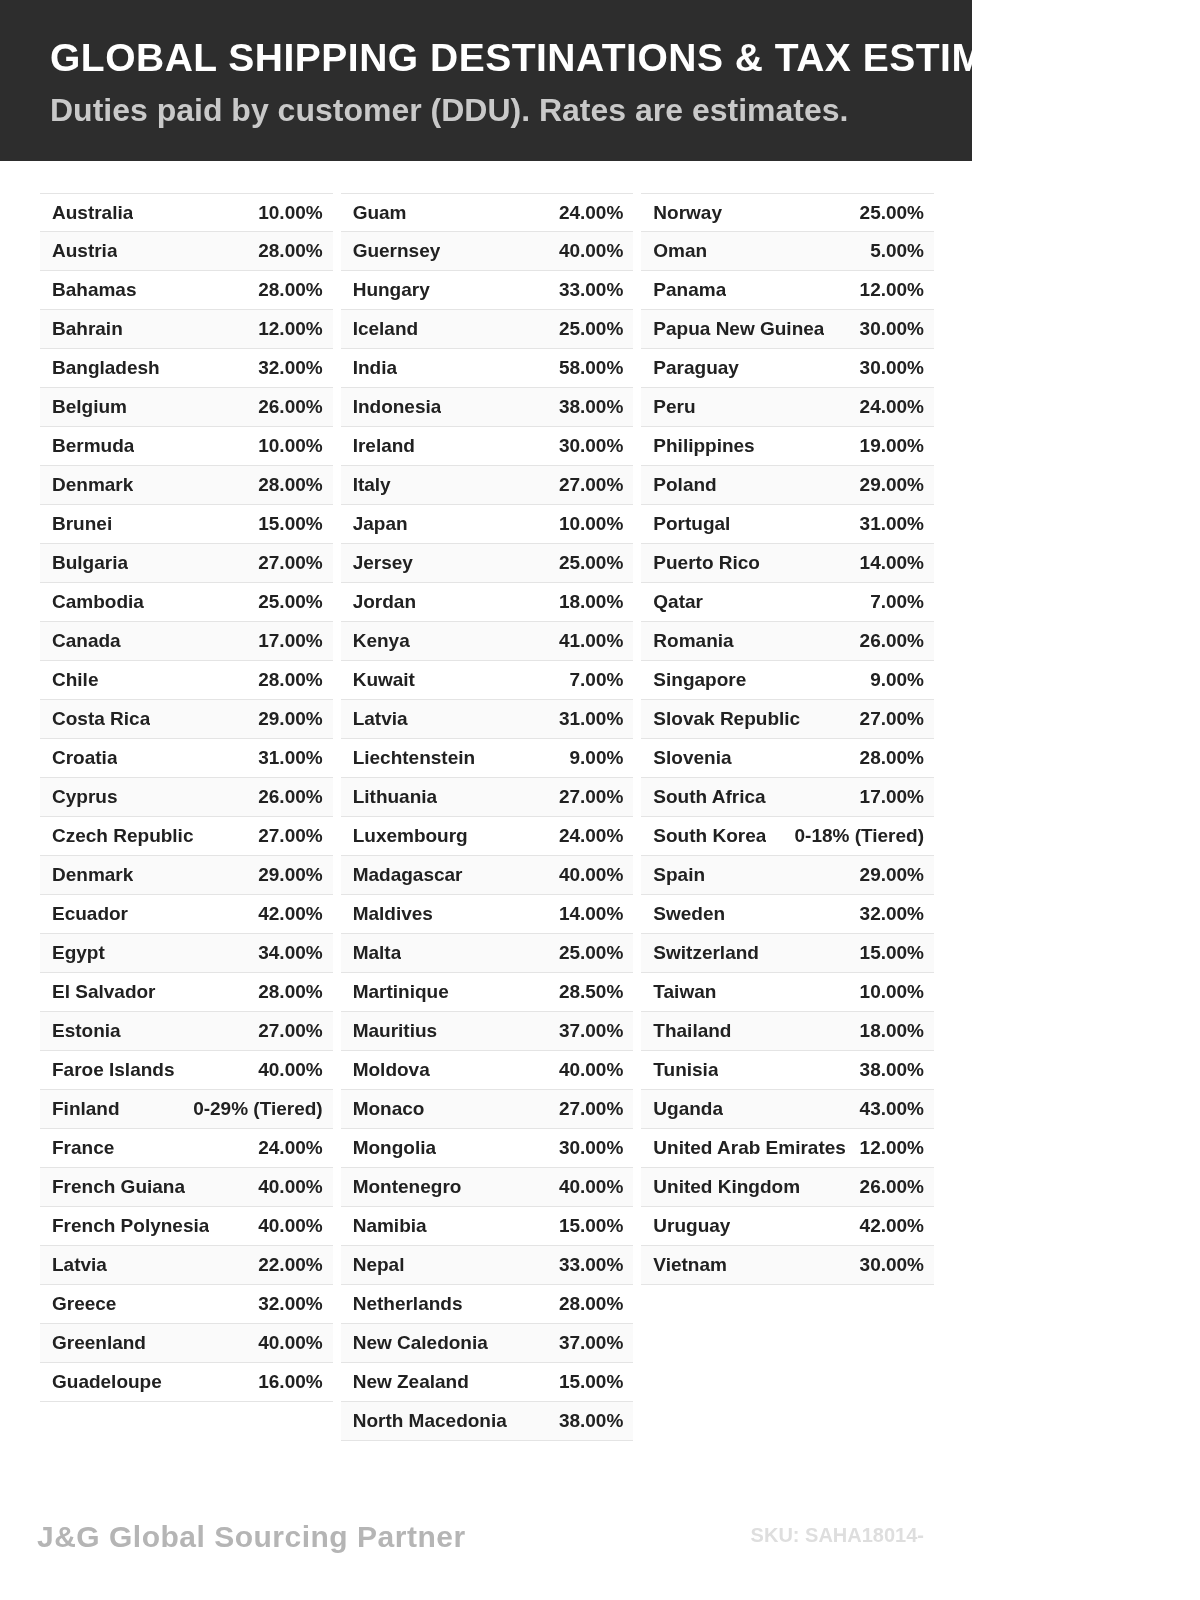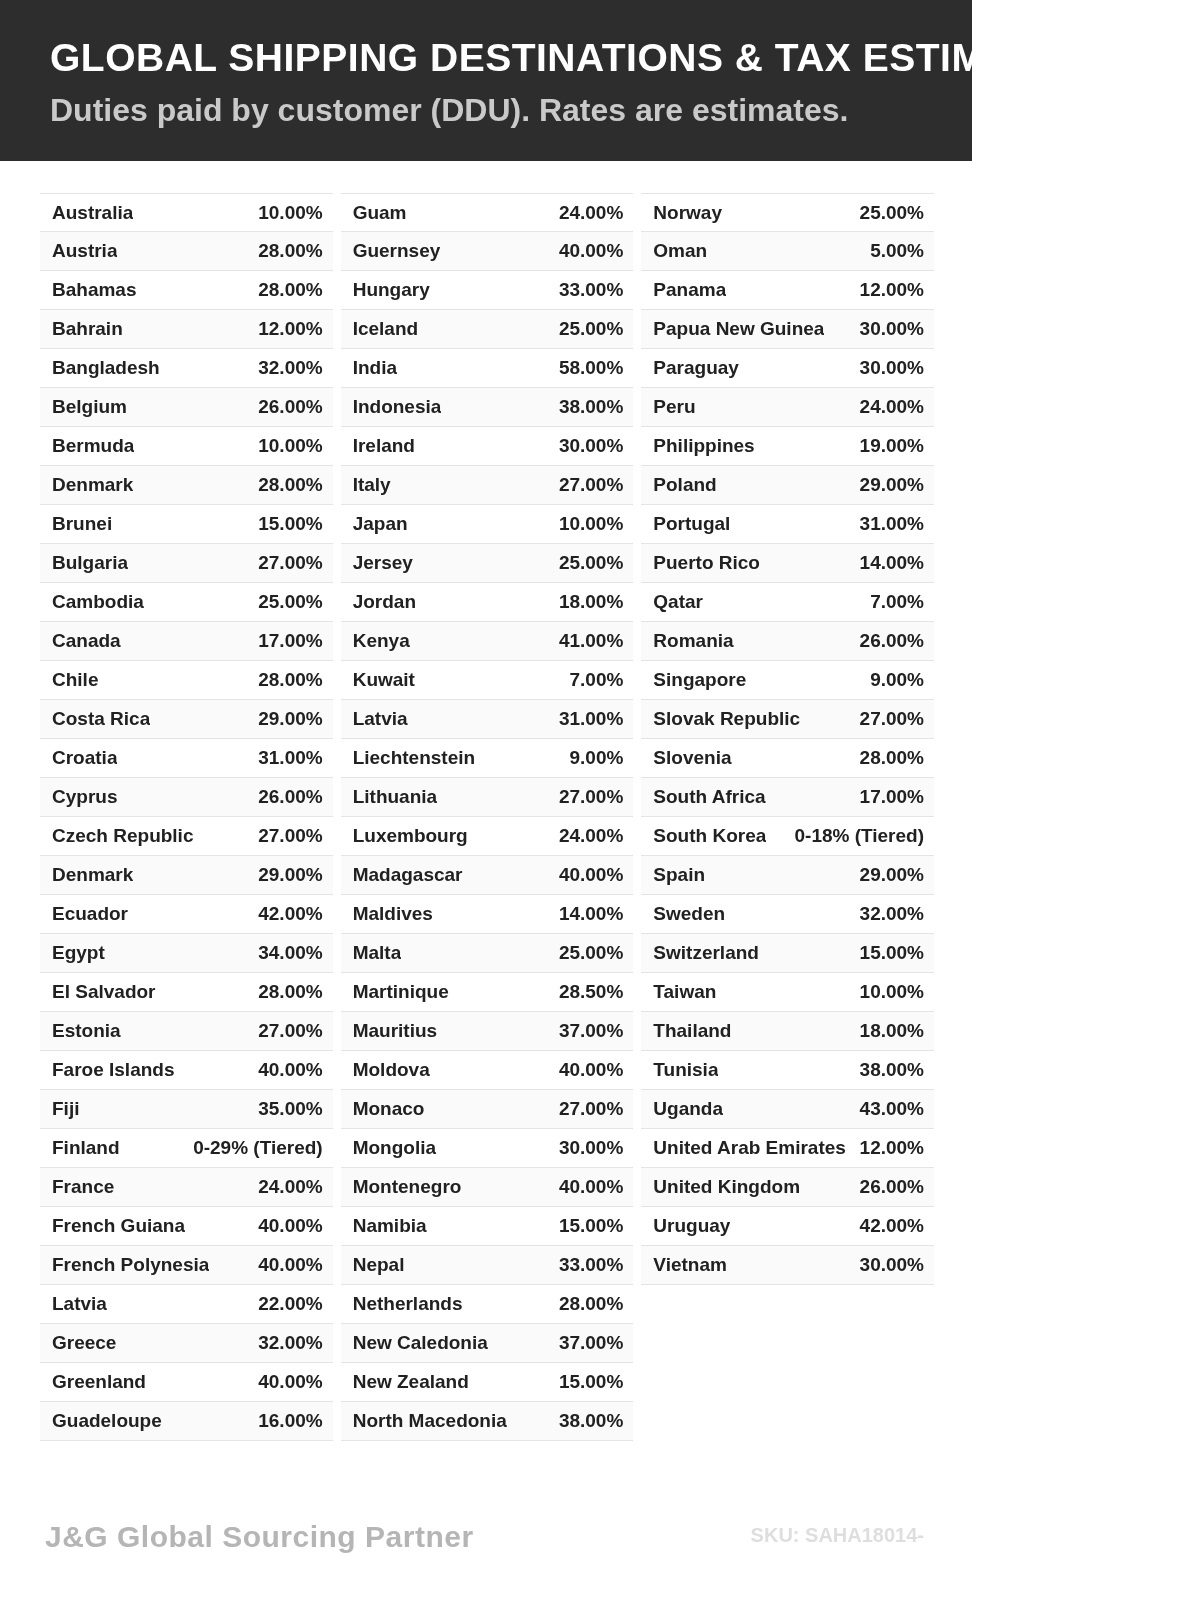--- a/index.html
+++ b/index.html
@@ -48,21 +48,21 @@
     font-weight: 700;
     color: #212121;
   }
   .col .row:first-child { border-top: 1px solid #e4e4e4; }
   .row:nth-child(even) { background: #fafafa; }
   .country { white-space: nowrap; overflow: hidden; }
   .rate { white-space: nowrap; margin-left: 8px; }
 
   .footer-brand {
     position: absolute;
-    left: 45px;
+    left: 37px;
     bottom: 46px;
     font-size: 30px;
     font-weight: 800;
     letter-spacing: 0.5px;
     color: #b5b5b5;
   }
   .footer-sku {
     position: absolute;
     right: 48px;
     bottom: 53px;
@@ -169,24 +169,20 @@
         </div>
         <div class="row">
           <span class="country">Estonia</span>
           <span class="rate">27.00%</span>
         </div>
         <div class="row">
           <span class="country">Faroe Islands</span>
           <span class="rate">40.00%</span>
         </div>
         <div class="row">
-          <span class="country">Fiji</span>
-          <span class="rate">35.00%</span>
-        </div>
-        <div class="row">
           <span class="country">Finland</span>
           <span class="rate">0-29% (Tiered)</span>
         </div>
         <div class="row">
           <span class="country">France</span>
           <span class="rate">24.00%</span>
         </div>
         <div class="row">
           <span class="country">French Guiana</span>
           <span class="rate">40.00%</span>

